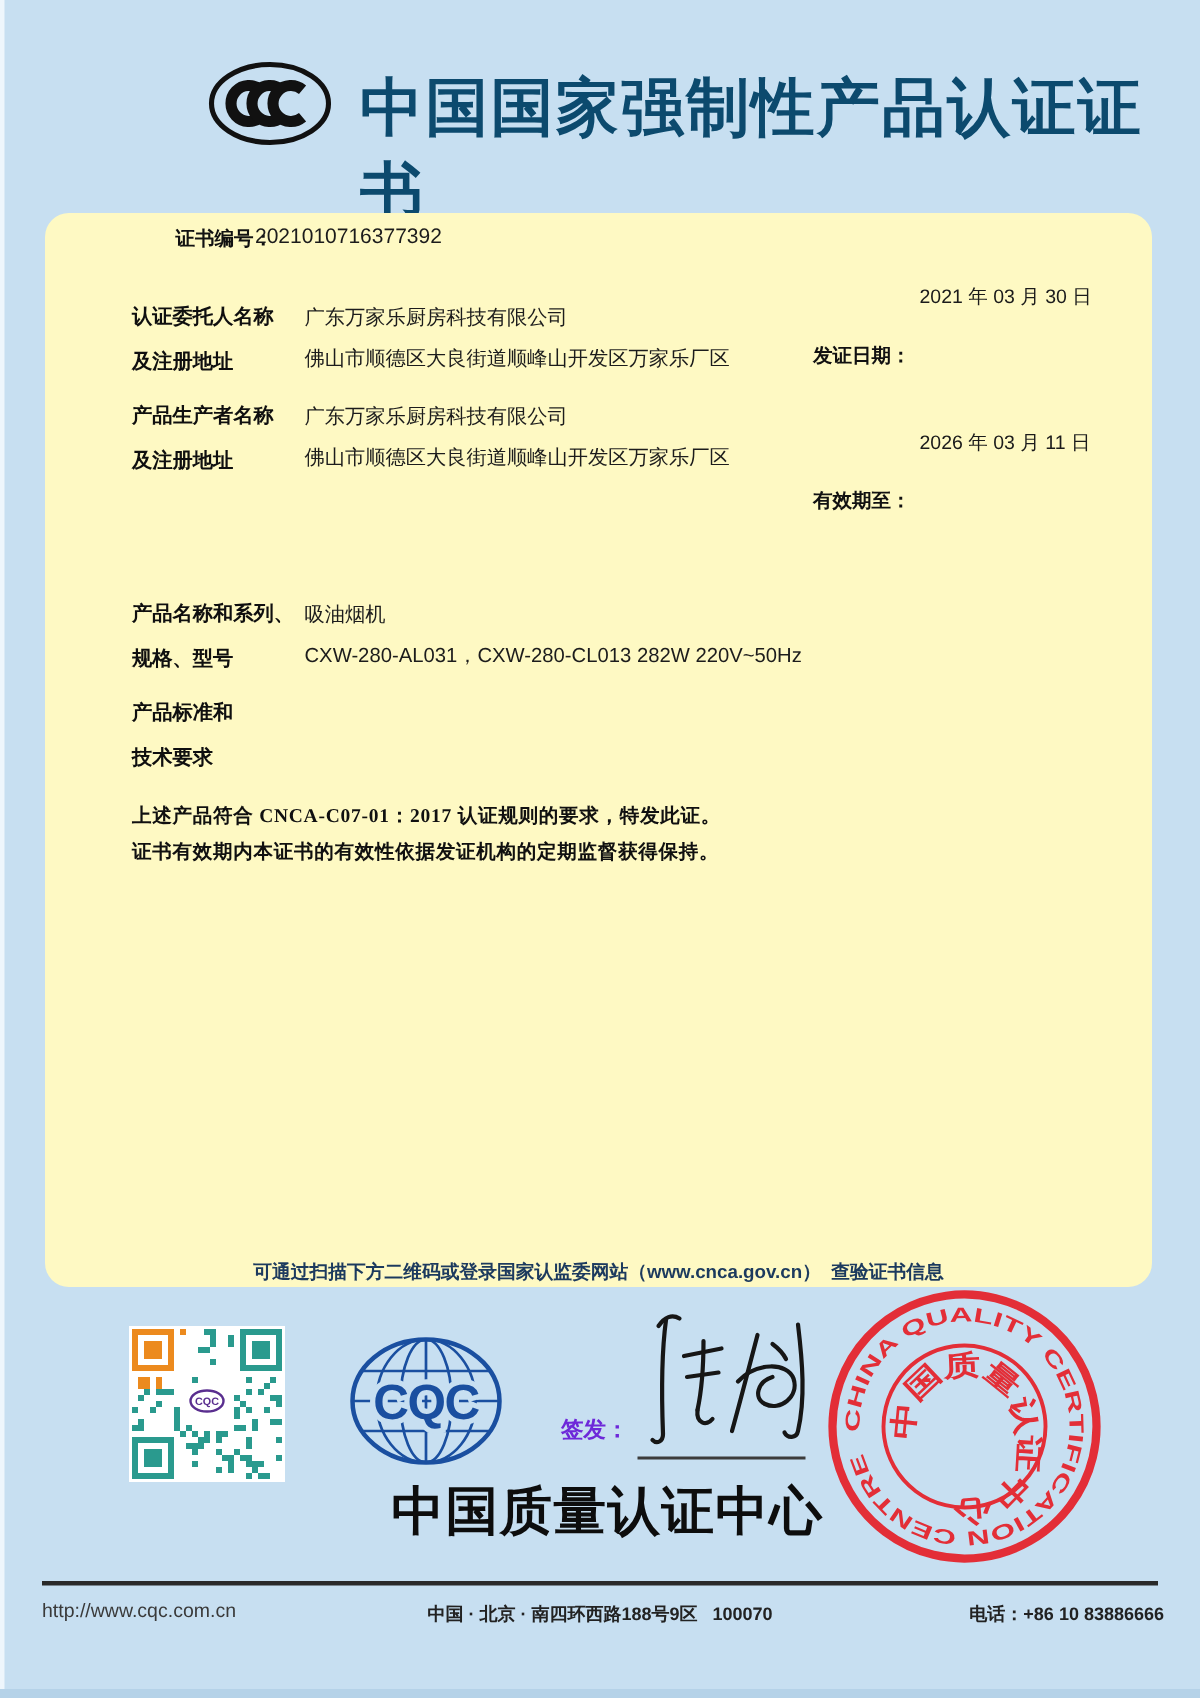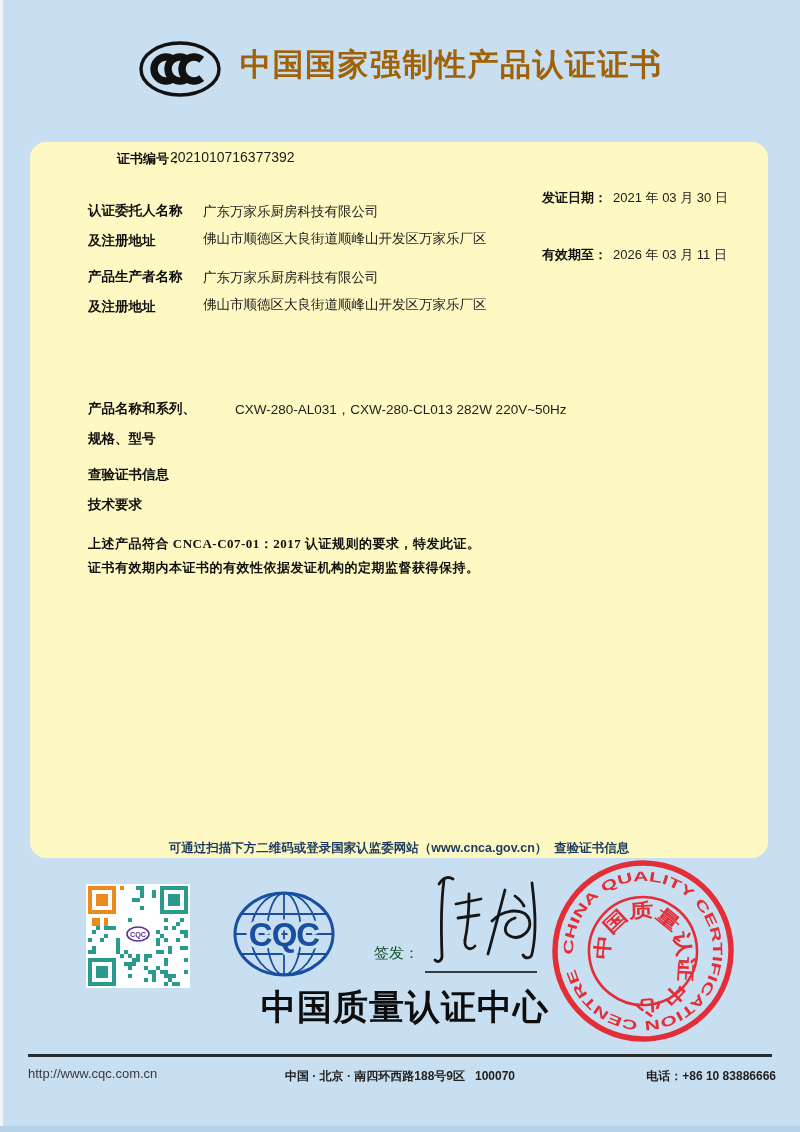--- a/index.html
+++ b/index.html
@@ -1,43 +1,43 @@
 <!DOCTYPE html>
 <html><head>
 <meta charset="utf-8">
 <style>
   html,body{margin:0;padding:0;}
   body{width:800px;height:1132px;position:relative;overflow:hidden;
        font-family:"Liberation Sans","DejaVu Sans",sans-serif;
        background:#c7dff1;color:#111;}
   .abs{position:absolute;}
   
-  .title{left:240px;top:44px;font-size:31px;font-weight:700;letter-spacing:1.5px;color:#a16207;}
+  .title{left:240px;top:44px;font-size:42px;font-weight:700;letter-spacing:1.5px;color:#0c4a6e;}
   
   .panel{left:30px;top:142px;width:738px;height:716px;background:#fef9c3;border-radius:16px;}
   .kaiti{font-family:"Liberation Serif","DejaVu Serif",serif;}
   .certnum-label{left:87px;top:8px;font-size:13px;font-weight:700;}
   .certnum-value{left:140px;top:7px;font-size:14px;color:#1b1b1b;}
   .dates{left:512px;top:8px;font-size:13px;line-height:19px;white-space:pre;}
   .dates .row{display:flex;}
-  .dates .lbl{font-weight:700;font-family:Liberation Serif, serif;}
+  .dates .lbl{font-weight:700;font-family:Liberation Mono, monospace;margin-top:40px;}
   .dates .val{margin-left:6px;color:#1b1b1b;}
   
   .block{left:58px;width:660px;display:flex;}
   .block .labels{width:115px;font-weight:700;font-size:13.5px;line-height:30px;color:#0f0f0f;}
   .block .values{flex:1;font-size:13.5px;line-height:27px;color:#1c1c1c;padding-top:2px;}
   
   .decl{left:58px;top:390px;font-size:13px;line-height:24px;color:#101010;
         font-family:"Liberation Serif","DejaVu Serif",serif;font-weight:600;letter-spacing:0.5px;}
   .scan-note{left:0;top:698px;width:100%;text-align:center;font-size:12.5px;font-weight:700;
              color:#1c3a5e;white-space:pre;}
   
   .qr-wrap{left:86px;top:884px;width:104px;height:104px;background:#ffffff;padding:0;}
   .globe{left:232px;top:890px;}
-  .sign-label{left:374px;top:944px;font-size:15px;font-weight:400;color:#14532d;}
+  .sign-label{left:374px;top:944px;font-size:15px;font-weight:700;color:#6d28d9;}
   .sig{left:408px;top:868px;}
   .sig-line{left:425px;top:971px;width:112px;height:2px;background:#3c3c3c;}
   .org-name{left:240px;top:984px;width:330px;text-align:center;font-size:35px;font-weight:700;
             letter-spacing:1px;color:#0d0d0d;}
   .stamp{left:550px;top:858px;transform:rotate(-8deg);opacity:0.93;}
   
   .foot-line{left:28px;top:1054px;width:744px;height:2.5px;background:#2a2a2a;}
   .foot-url{left:28px;top:1066px;font-size:13px;color:#3a3a3a;}
   .foot-addr{left:0;top:1068px;width:100%;text-align:center;font-size:12px;font-weight:700;
              color:#222;white-space:pre;}
@@ -92,33 +92,34 @@
       <div>产品生产者名称</div>
       <div>及注册地址</div>
     </div>
     <div class="values">
       <div>广东万家乐厨房科技有限公司</div>
       <div>佛山市顺德区大良街道顺峰山开发区万家乐厂区</div>
     </div>
   </div>
 
 
-  <div class="abs block" style="top:252px;gap:32px;">
+  <div class="abs block" style="top:252px;">
     <div class="labels">
       <div>产品名称和系列、</div>
       <div>规格、型号</div>
     </div>
     <div class="values">
+      <div>吸油烟机</div>
       <div>CXW-280-AL031，CXW-280-CL013 282W 220V~50Hz</div>
     </div>
   </div>
 
   <div class="abs block" style="top:318px;">
     <div class="labels">
-      <div>查验证书信息</div>
+      <div>产品标准和</div>
       <div>技术要求</div>
     </div>
   </div>
 
   <div class="abs decl">
     <div>上述产品符合 CNCA-C07-01：2017 认证规则的要求，特发此证。</div>
     <div>证书有效期内本证书的有效性依据发证机构的定期监督获得保持。</div>
   </div>
 
   <div class="abs scan-note">可通过扫描下方二维码或登录国家认监委网站（www.cnca.gov.cn）  查验证书信息</div>

